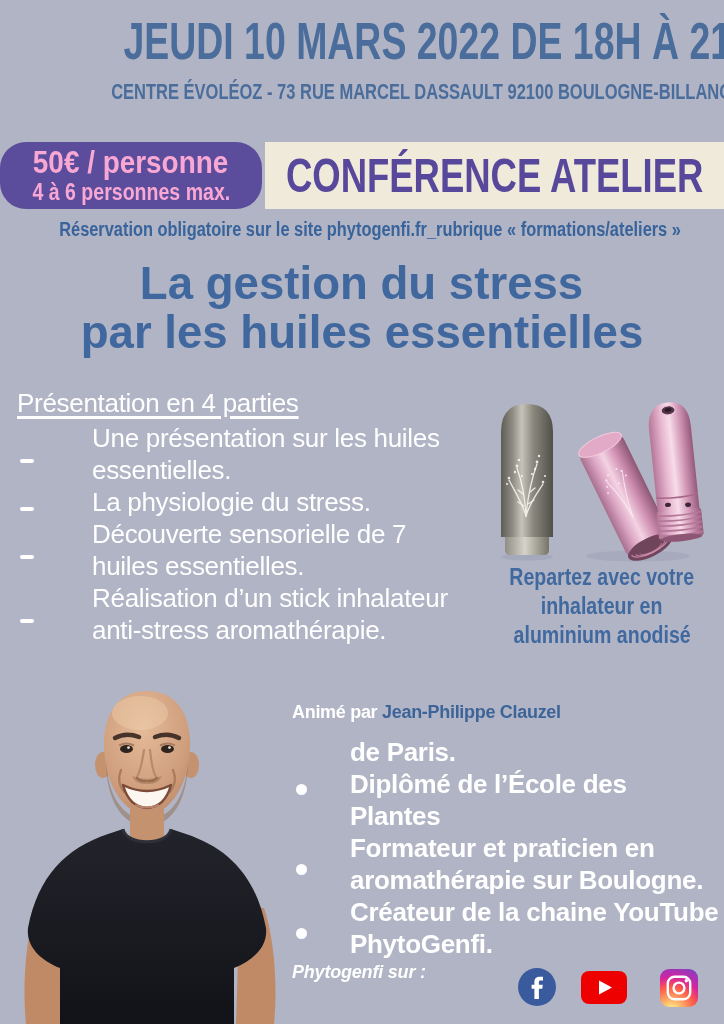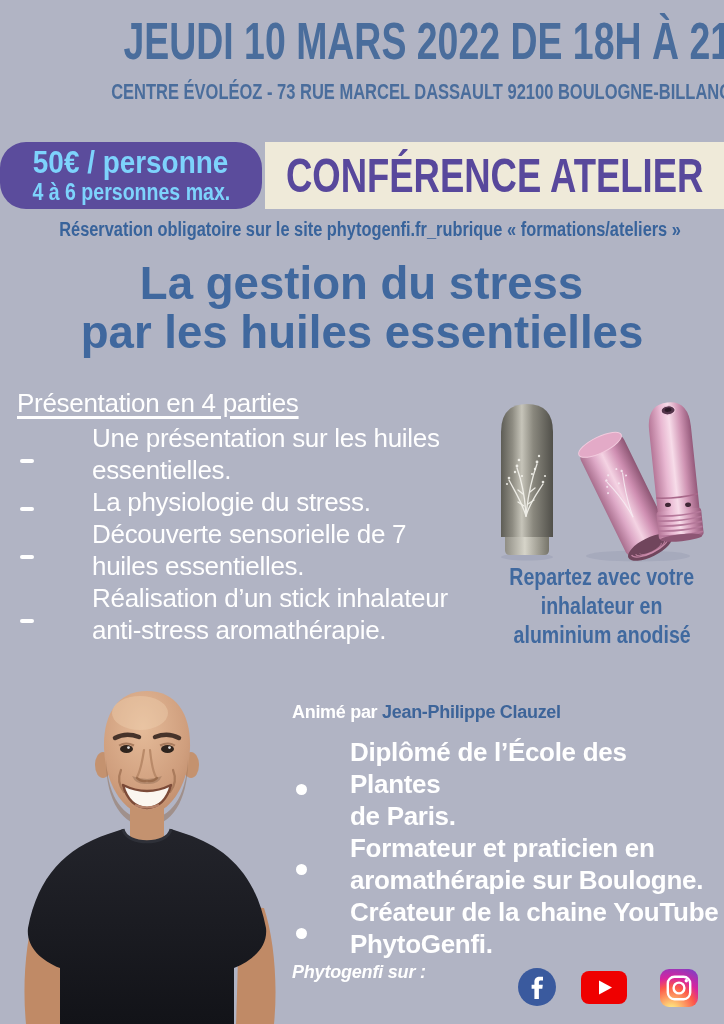--- a/index.html
+++ b/index.html
@@ -13,21 +13,21 @@
   .center{left:0;right:0;text-align:center;}
   .cx{display:inline-block;white-space:nowrap;transform-origin:50% 50%;}
 
   
   .date-line{top:14px;font-size:52px;font-weight:700;color:#4a6d9c;line-height:1.05;}
   .date-line .cx{transform:scaleX(.72);}
   .address-line{top:79px;font-size:22px;font-weight:700;color:#4a6d9c;}
   .address-line .cx{transform:scaleX(.75);}
 
   
-  .price-box{left:0;top:142px;width:262px;height:67px;background:#5b4c9c;color:#7dd3fc;
+  .price-box{left:0;top:142px;width:262px;height:67px;background:#5b4c9c;color:#f9a8d4;
     display:flex;flex-direction:column;align-items:center;justify-content:center;border-radius:26px;}
   .price-main{font-size:31px;font-weight:700;line-height:33px;}
   .price-main .cx{transform:scaleX(.9);}
   .price-sub{font-size:23px;font-weight:700;line-height:26px;}
   .price-sub .cx{transform:scaleX(.85);}
   .event-box{left:265px;top:142px;width:459px;height:67px;background:#efead9;
     display:flex;align-items:center;justify-content:center;color:#58489c;font-weight:700;font-size:48px;}
   .event-box .cx{transform:scaleX(.76);}
 
   .reservation{top:218px;font-size:19.5px;font-weight:700;color:#38639b;}
@@ -297,22 +297,22 @@
   </svg>
 
   <div class="abs host">
     <div class="host-line">
       <span>Animé par </span><span class="host-name">Jean-Philippe Clauzel</span>
     </div>
     <ul class="blist">
       <li>
         <span class="b-dot"></span>
         <span class="li-text">
+            <span class="ln">de Paris.</span>
             <span class="ln">Diplômé de l’École des Plantes</span>
-            <span class="ln">de Paris.</span>
           </span>
       </li>
       <li>
         <span class="b-dot"></span>
         <span class="li-text">
             <span class="ln">Formateur et praticien en</span>
             <span class="ln">aromathérapie sur Boulogne.</span>
           </span>
       </li>
       <li>

